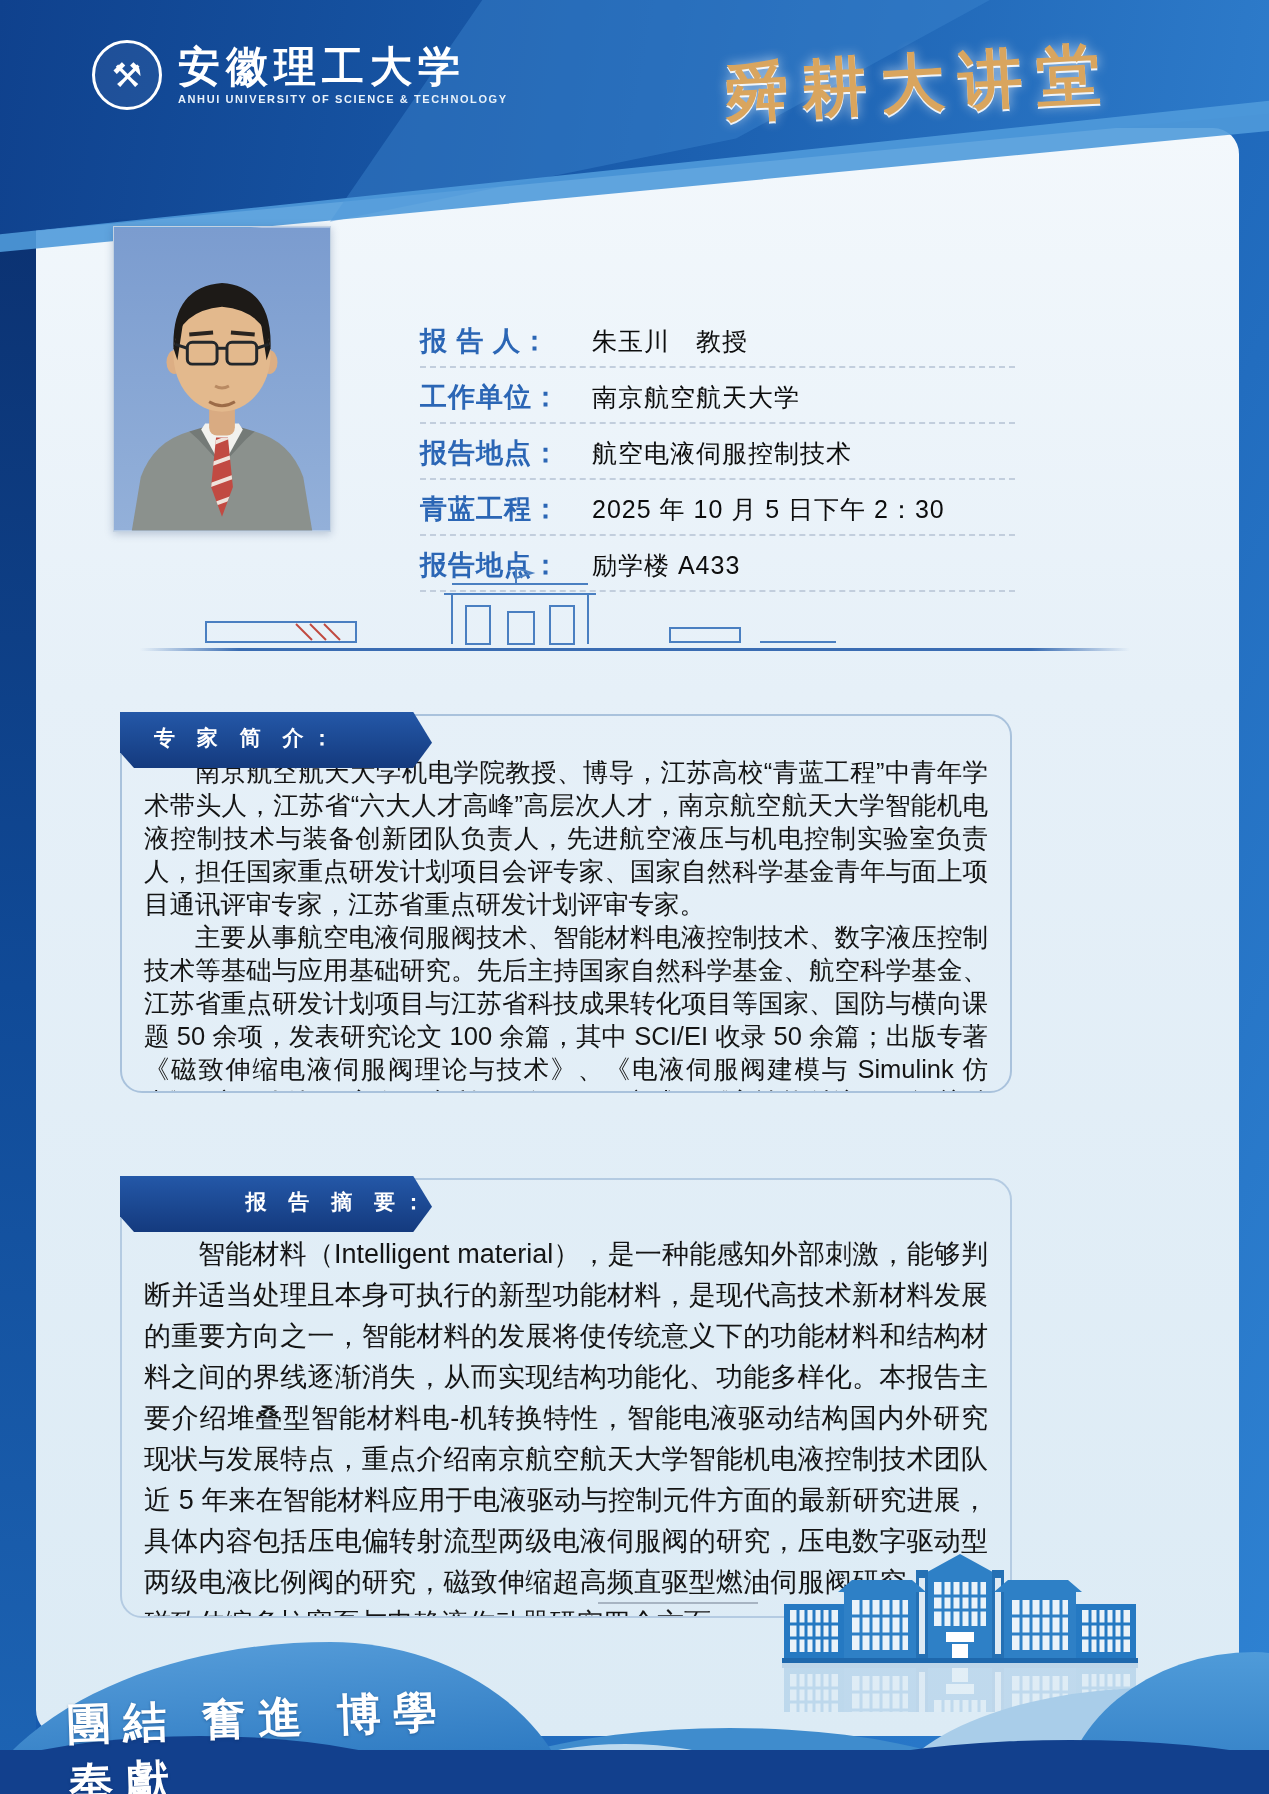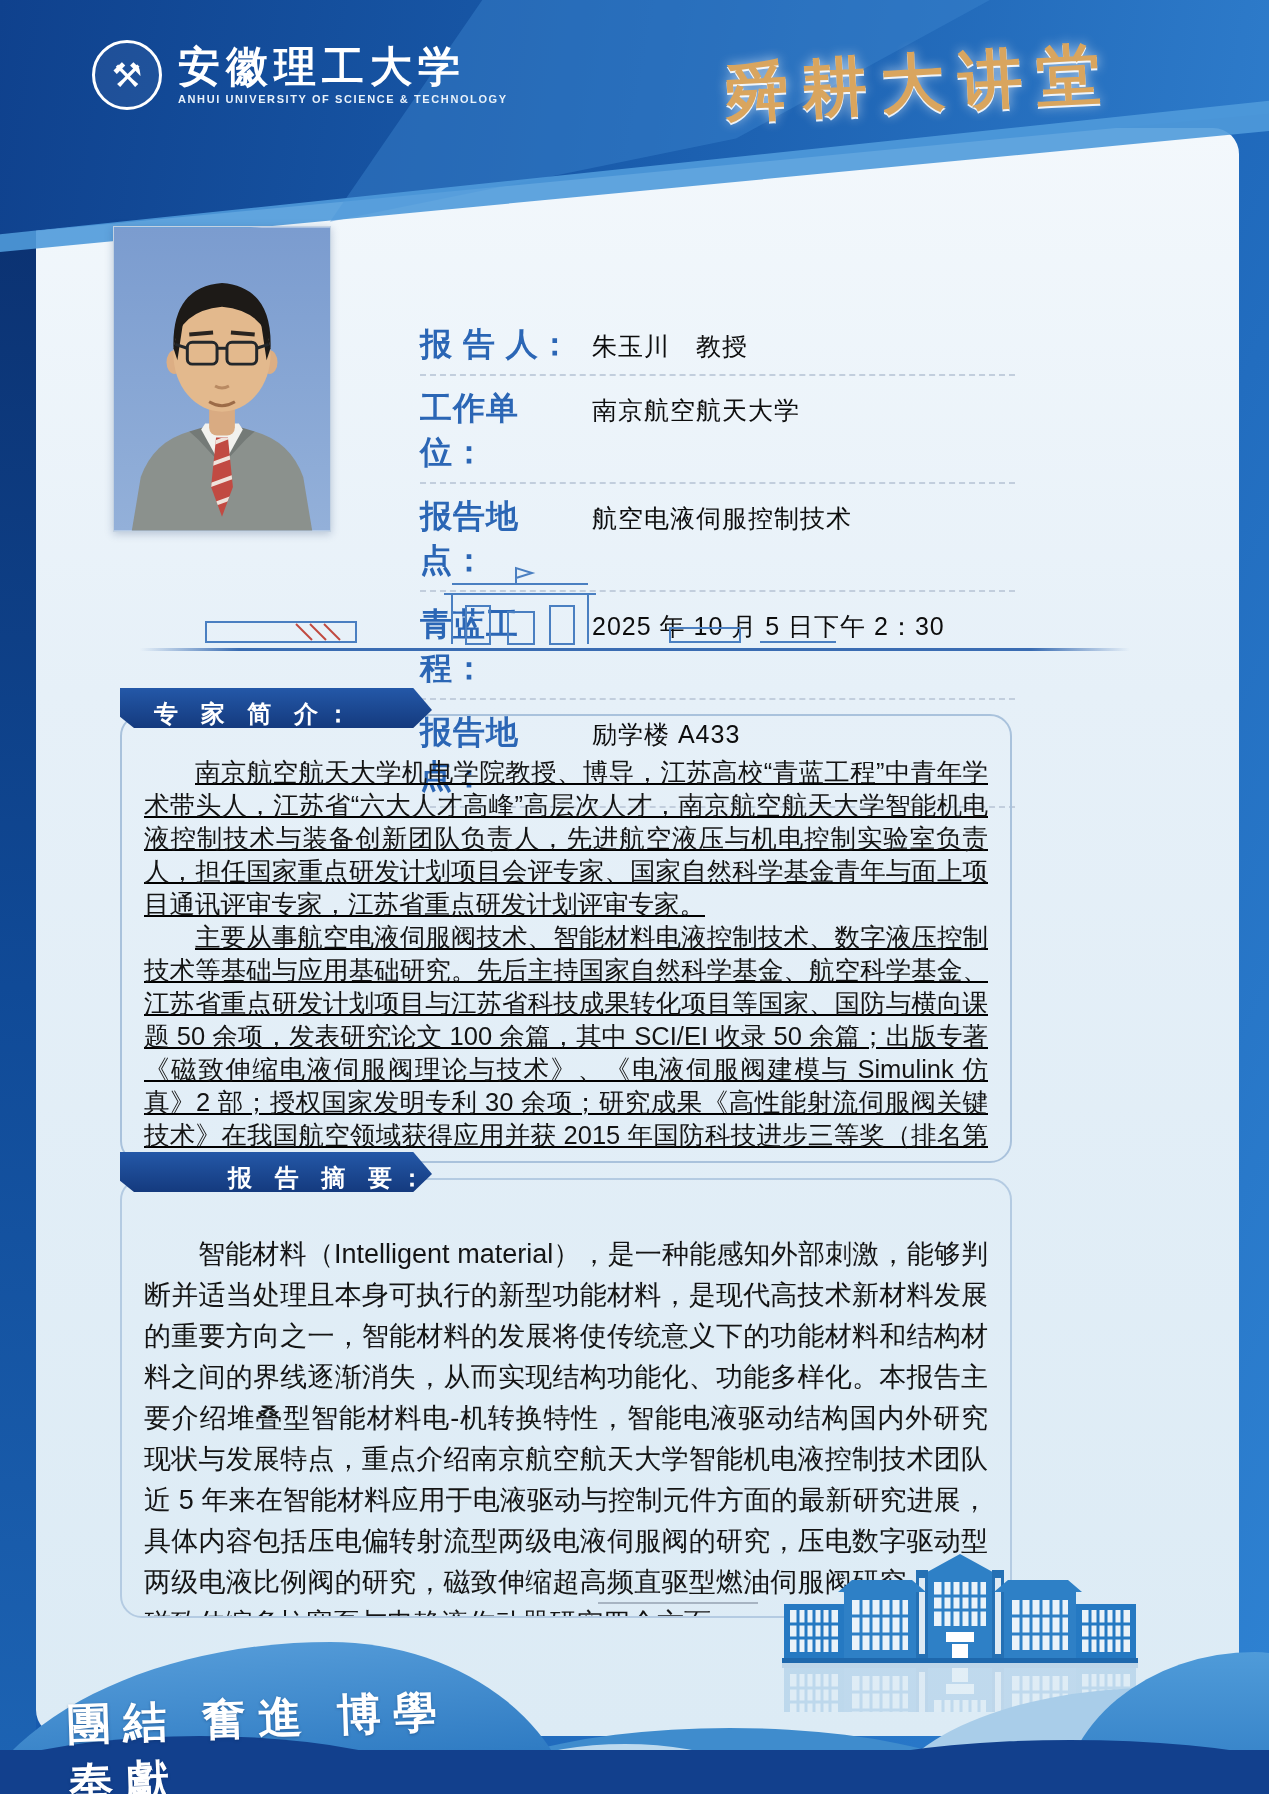--- a/index.html
+++ b/index.html
@@ -37,37 +37,37 @@
     font-family:"Liberation Serif",serif;font-weight:bold;font-size:64px;color:#d9a55e;
     letter-spacing:14px;transform:rotate(-3deg);
     text-shadow:0 2px 0 rgba(255,255,255,.9),0 0 12px rgba(255,255,255,.65);}
   
   .photo{position:absolute;left:113px;top:226px;width:218px;height:306px;z-index:3;
     border:1px solid #c3d2e2;box-shadow:0 2px 8px rgba(30,60,110,.25);}
   .talk-title{position:absolute;left:420px;top:252px;width:595px;z-index:3;text-align:center;
     font-size:30px;font-weight:800;color:#0a0a0a;letter-spacing:1px;}
   .info-list{position:absolute;left:420px;top:312px;width:595px;z-index:3;}
   .info-row{display:flex;align-items:baseline;padding:11px 0 7px;border-bottom:2px dashed #c2cedd;}
-  .info-label{width:160px;flex-shrink:0;color:#2b66b5;font-weight:800;font-size:32px;letter-spacing:1px;}
+  .info-label{width:160px;flex-shrink:0;color:#2b66b5;font-weight:800;font-size:27px;letter-spacing:1px;}
   .info-value{color:#0d0d0d;font-weight:400;font-size:25px;margin-left:12px;letter-spacing:1px;}
   
   .divider-line{position:absolute;left:140px;top:648px;width:990px;height:3px;z-index:3;
     background:linear-gradient(90deg,rgba(58,108,178,0) 0%,#3a6cb2 10%,#3a6cb2 90%,rgba(58,108,178,0) 100%);}
   .gate{position:absolute;left:200px;top:560px;width:640px;height:92px;z-index:3;}
   
-  .banner{position:absolute;width:312px;height:40px;z-index:4;
+  .banner{position:absolute;width:312px;height:56px;z-index:4;
     background:linear-gradient(180deg,#2458a8,#143a7e);color:#fff;
-    font-size:24px;font-weight:700;letter-spacing:8px;line-height:52px;padding-left:34px;
+    font-size:21px;font-weight:700;letter-spacing:8px;line-height:52px;padding-left:34px;
     clip-path:polygon(0 0,94% 0,100% 55%,94% 100%,14px 100%,0 72%);
-    filter:drop-shadow(3px 3px 0 rgba(244,249,253,.95));}
+    filter:drop-shadow(3px 3px 0 rgba(244,249,253,.95));margin-top:24px;}
   .banner-bio{left:120px;top:688px;}
   .banner-abs{left:120px;top:1152px;text-align:right;}
   .txt-box{position:absolute;left:120px;width:892px;z-index:3;
     border:2px solid #a9c2dc;border-radius:22px;overflow:hidden;}
-  .bio-box{top:714px;height:449px;padding:40px 22px 0;text-decoration:underline;}
+  .bio-box{top:714px;height:379px;padding:40px 22px 0;}
   .abs-box{top:1178px;height:440px;padding:54px 22px 0;border-color:#b4cbe2;}
   .bio-box p{margin:0;font-size:25.5px;line-height:33px;color:#141414;text-align:justify;text-indent:2em;}
   .abs-box p{margin:0;font-size:27px;line-height:41px;color:#141414;text-align:justify;text-indent:2em;}
   
   .building{position:absolute;left:780px;top:1552px;width:360px;height:160px;z-index:4;}
   .building-line{position:absolute;left:598px;top:1602px;width:160px;height:2px;background:#a7b4c2;z-index:3;}
   
   .hill{position:absolute;z-index:5;}
   .hill-motto{left:-44px;top:1642px;width:624px;height:270px;
     background:linear-gradient(175deg,#5ba1dc,#2a77c0 55%,#1d5fa8);

